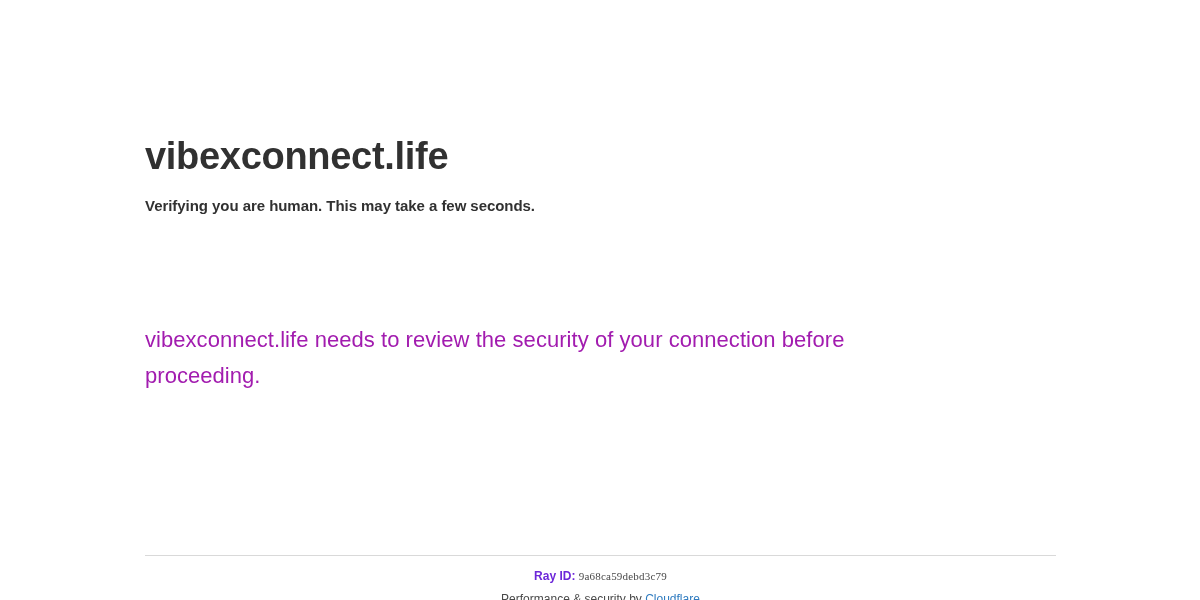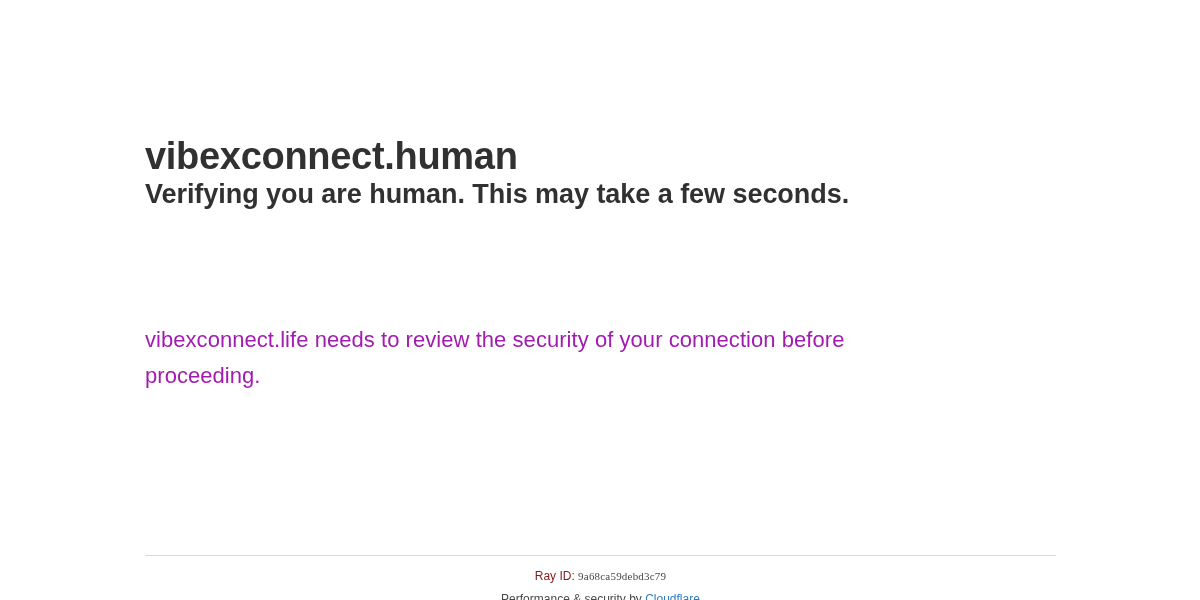--- a/index.html
+++ b/index.html
@@ -41,22 +41,22 @@
     line-height: 46px;
     font-weight: 700;
     letter-spacing: -0.3px;
     color: #313131;
     white-space: nowrap;
   }
 
   .verify-subtitle {
     position: absolute;
     left: 0;
-    top: 180px;
-    font-size: 27px;
+    top: 192px;
+    font-size: 15px;
     line-height: 28px;
     font-weight: 700;
     letter-spacing: -0.05px;
     color: #313131;
     white-space: nowrap;
   }
 
   
   .challenge-slot {
     position: absolute;
@@ -105,22 +105,22 @@
   }
 
   .footer-ray {
     font-size: 12px;
     line-height: 16px;
     color: #494949;
     white-space: nowrap;
   }
 
   .footer-ray .ray-label {
-    font-weight: 400;
-    color: #7f1d1d;
+    font-weight: 700;
+    color: #6d28d9;
   }
 
   .footer-ray .ray-value {
     font-family: Liberation Serif, serif;
     font-size: 11px;
     letter-spacing: 0.2px;
     color: #494949;
   }
 
   .footer-attribution {
@@ -136,21 +136,21 @@
     text-decoration: none;
   }
 </style>
 </head>
 <body>
 
 <div class="page">
 
   <div class="content">
 
-    <h1 class="hostname-heading">vibexconnect.human</h1>
+    <h1 class="hostname-heading">vibexconnect.life</h1>
 
     <h2 class="verify-subtitle">Verifying you are human. This may take a few seconds.</h2>
 
     <div class="challenge-slot">
       <span class="spinner-placeholder"></span>
     </div>
 
     <p class="body-copy">vibexconnect.life needs to review the security of your connection before proceeding.</p>
 
   </div>

